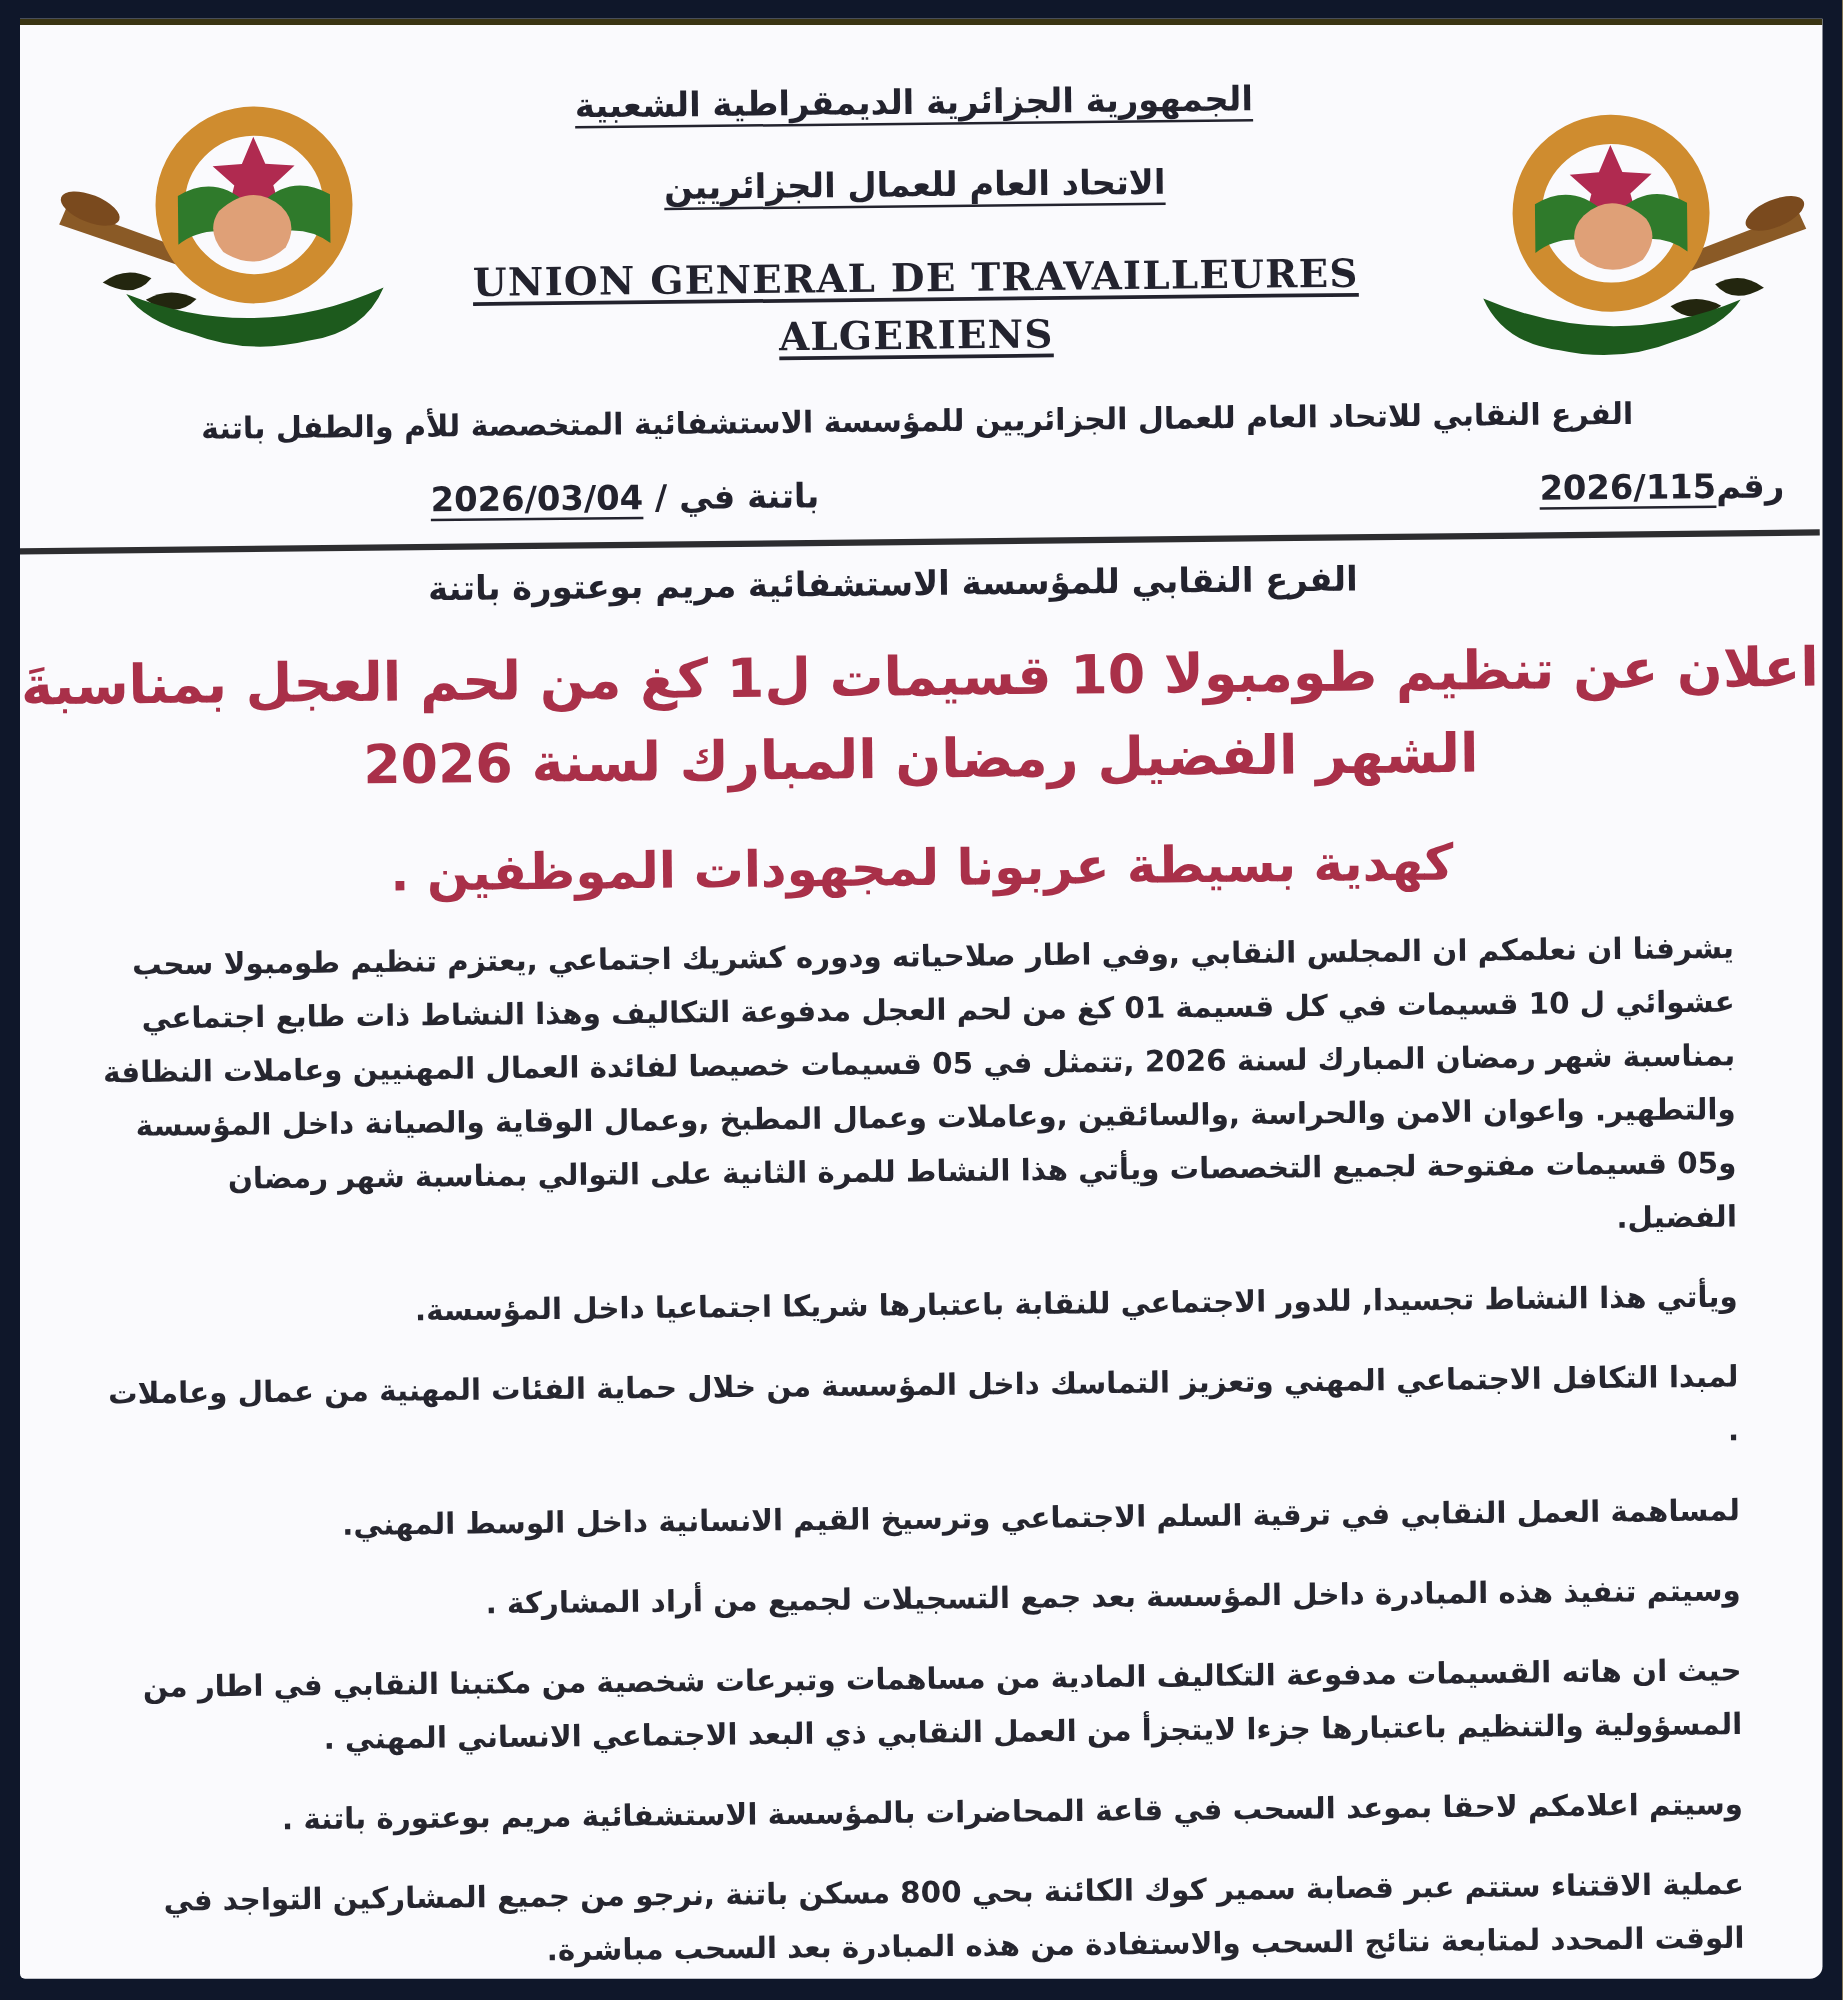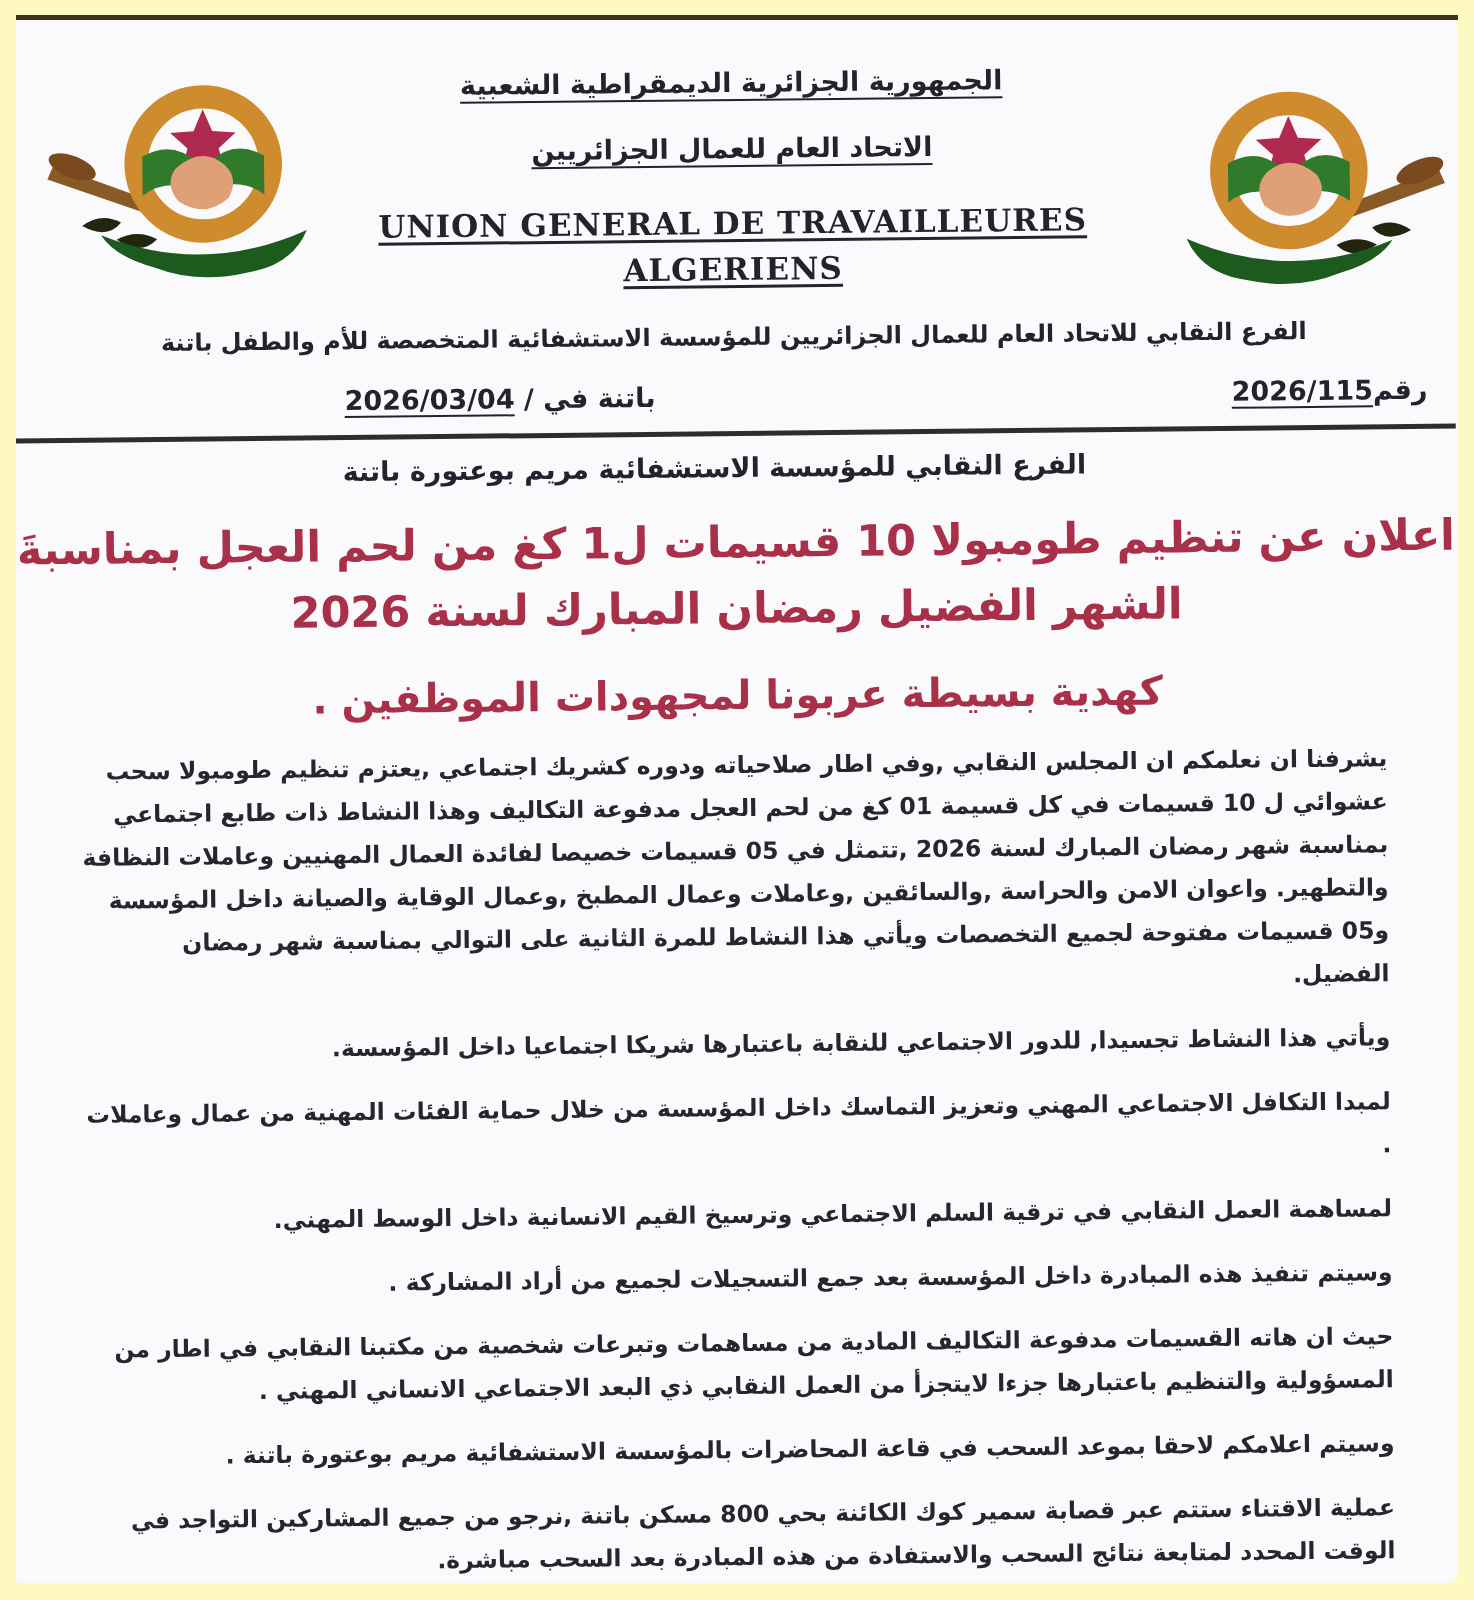--- a/index.html
+++ b/index.html
@@ -3,21 +3,21 @@
 <meta charset="utf-8">
 <style>
   html,body{margin:0;padding:0;}
   body{
     width:1474px;height:1600px;overflow:hidden;
     font-family:"DejaVu Sans","Liberation Sans",sans-serif;
     background:#FFB70D;
   }
   .frame{
     position:absolute;inset:0;
-    background:#fef9c3;
+    background:#0f172a;
     padding:15px 16px 17px 16px;
     box-sizing:border-box;
   }
   .page{
     position:relative;width:100%;height:100%;
     background:#fafafd;
     border-radius:0 0 10px 4px;
     overflow:hidden;
   }
   .topline{

